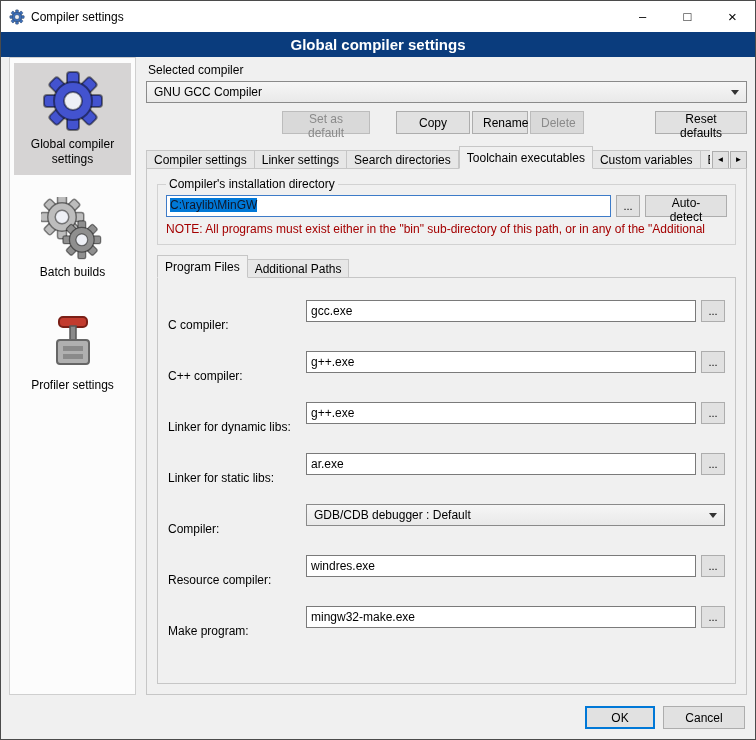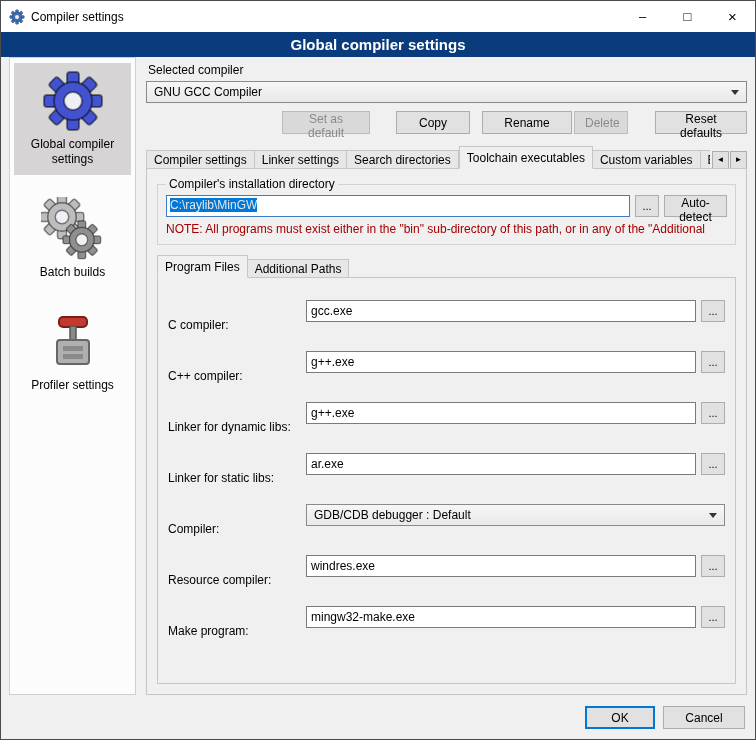--- a/index.html
+++ b/index.html
@@ -38,21 +38,21 @@
   .combo .combo-val{flex:1;white-space:nowrap;overflow:hidden;}
   .arr{width:0;height:0;border-left:4px solid transparent;border-right:4px solid transparent;
     border-top:5px solid #333;flex:none;margin-left:8px;}
   .btn{height:23px;background:#e1e1e1;border:1px solid #adadad;font-family:inherit;
     font-size:12px;padding:0 10px;cursor:default;}
   .btn.disabled{color:#8a8a8a;background:#d9d9d9;border-color:#bcbcbc;}
   .btn.default-focus{border:1px solid #0078d7;box-shadow:inset 0 0 0 1px #0078d7;}
   .btn-row{display:flex;margin-top:8px;align-items:center;}
   .btn-row .b-setdef{margin-left:136px;width:88px;}
   .btn-row .b-copy{margin-left:26px;width:74px;}
-  .btn-row .b-rename{margin-left:12px;width:90px;}
+  .btn-row .b-rename{margin-left:2px;width:56px;}
   .btn-row .b-delete{margin-left:2px;width:54px;}
   .btn-row .b-reset{margin-left:auto;width:92px;}
   
   .tabbar{display:flex;align-items:flex-end;margin-top:12px;height:23px;}
   .tabs-scroll{display:flex;align-items:flex-end;flex:1;overflow:hidden;height:23px;}
   .tab{flex:none;height:19px;line-height:18px;padding:0 7px;background:#e7e7e7;
     border:1px solid #c6c6c6;border-left:none;white-space:nowrap;cursor:default;}
   .tab:first-child{border-left:1px solid #c6c6c6;}
   .tab.active{height:23px;line-height:22px;background:#f0f0f0;position:relative;z-index:3;
     border-left:1px solid #c6c6c6;border-bottom:1px solid #f0f0f0;}
@@ -60,24 +60,24 @@
   .tab-arrow{width:17px;height:18px;border:1px solid #adadad;background:#e1e1e1;
     font-size:8px;line-height:16px;text-align:center;padding:0;}
   .tabpanel{flex:1;border:1px solid #c6c6c6;margin-top:-1px;background:#f0f0f0;
     padding:8px 10px 10px;display:flex;flex-direction:column;min-height:0;}
   
   fieldset.group{border:1px solid #d2d2d2;margin:0;padding:4px 8px 8px;}
   fieldset.group legend{font-size:12px;padding:0 3px;}
   .path-row{display:flex;gap:5px;align-items:center;}
   .path-input{flex:1;height:22px;border:1px solid #3d7bc8;background:#fff;
     padding:2px 3px;white-space:nowrap;overflow:hidden;}
-  .path-input .sel{background:#0078d7;color:#e5e5e5;}
+  .path-input .sel{background:#0078d7;color:#0f172a;}
   .browse{width:24px;height:22px;flex:none;background:#e1e1e1;border:1px solid #adadad;
     font-size:11px;line-height:18px;text-align:center;padding:0;}
-  .b-autodetect{width:63px;flex:none;height:22px;}
+  .b-autodetect{width:82px;flex:none;height:22px;}
   .note{color:#a40000;margin-top:5px;white-space:nowrap;overflow:hidden;}
   
   .subtabbar{display:flex;align-items:flex-end;margin-top:10px;height:23px;}
   .subpanel{flex:1;border:1px solid #c6c6c6;margin-top:-1px;background:#f0f0f0;
     padding:12px 10px;display:flex;flex-direction:column;gap:9px;min-height:0;}
   
   .form-row{display:flex;align-items:center;}
   .flabel{width:138px;flex:none;margin-top:28px;}
   .fwrap{flex:1;display:flex;gap:5px;align-items:center;min-width:0;}
   .fake-field{flex:1;height:22px;line-height:20px;border:1px solid #7a7a7a;background:#fff;

